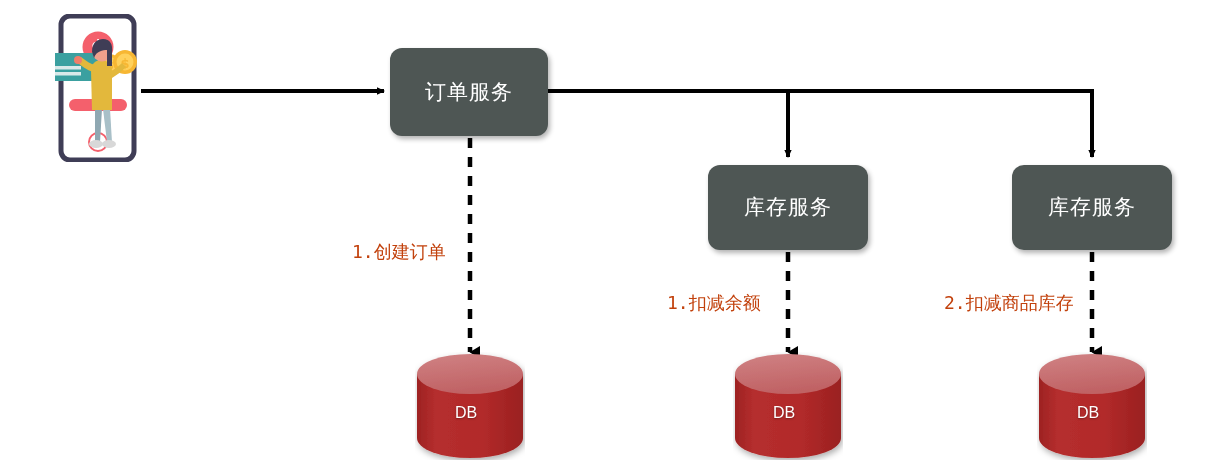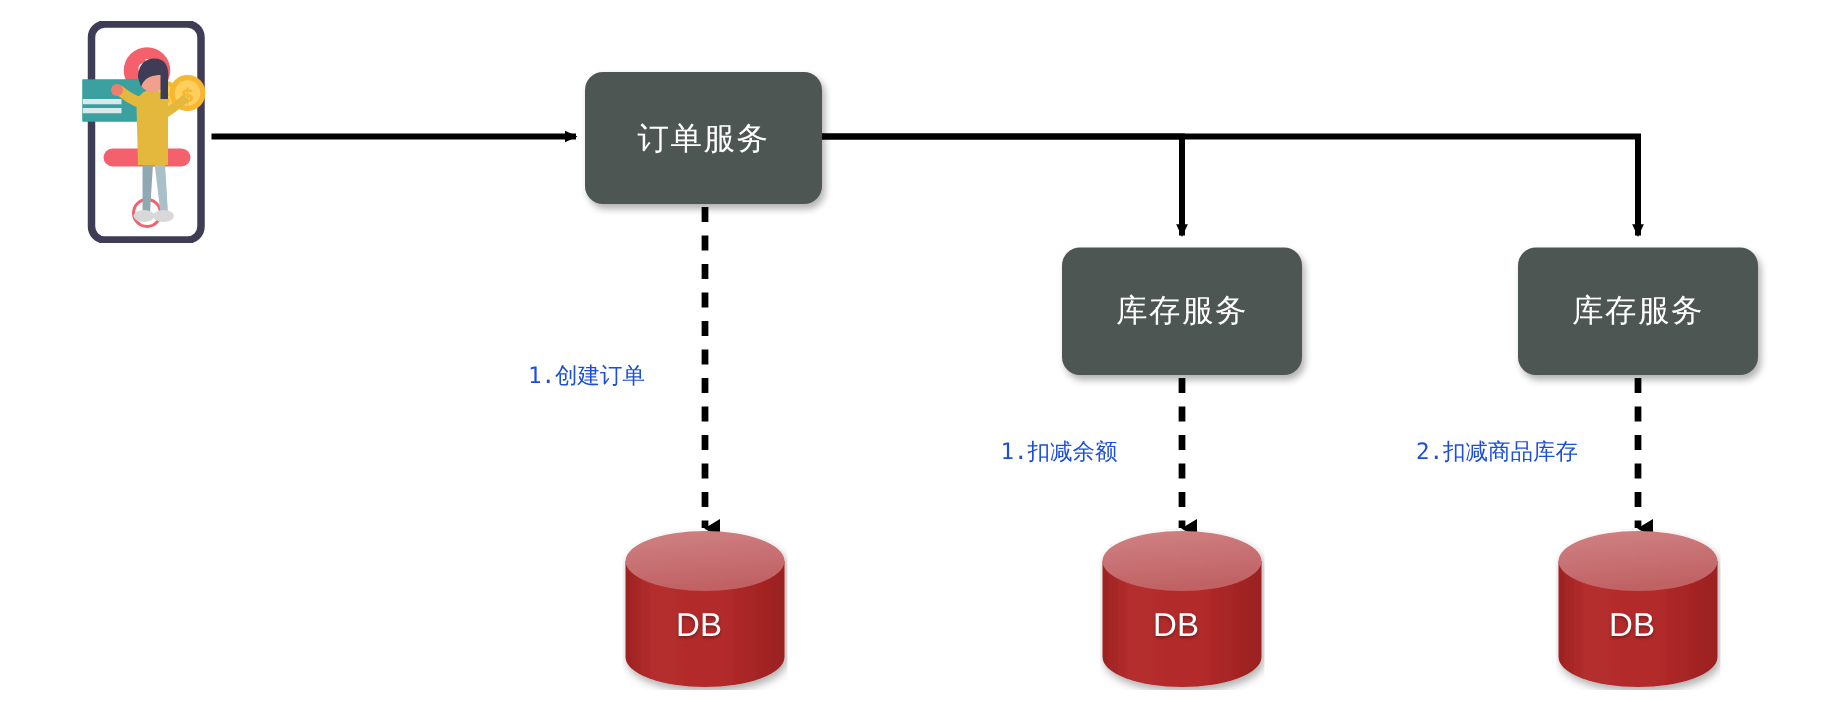--- a/index.html
+++ b/index.html
@@ -56,34 +56,34 @@
     height: 108px;
     z-index: 5;
   }
   .db-label {
     position: absolute;
     left: 0;
     top: 52px;
     width: 102px;
     text-align: center;
     color: #ffffff;
-    font-size: 22px;
+    font-size: 16px;
     font-family: "Liberation Sans", sans-serif;
     z-index: 3;
     text-shadow: 0 1px 2px rgba(0,0,0,0.35);
   }
   #db-order   { left: 415px; top: 352px; }
   #db-account { left: 733px; top: 352px; }
   #db-stock   { left: 1037px; top: 352px; }
 
   
   .edge-label {
     position: absolute;
-    color: #1d4ed8;
-    font-size: 15px;
+    color: #c2410c;
+    font-size: 18px;
     line-height: 1;
     white-space: nowrap;
     font-family: "DejaVu Sans Mono", "Liberation Mono", monospace;
     z-index: 6;
   }
   #label-create-order  { left: 352px; top: 243px; }
   #label-deduct-balance{ left: 667px; top: 294px; }
   #label-deduct-stock  { left: 944px; top: 294px; }
 
   

